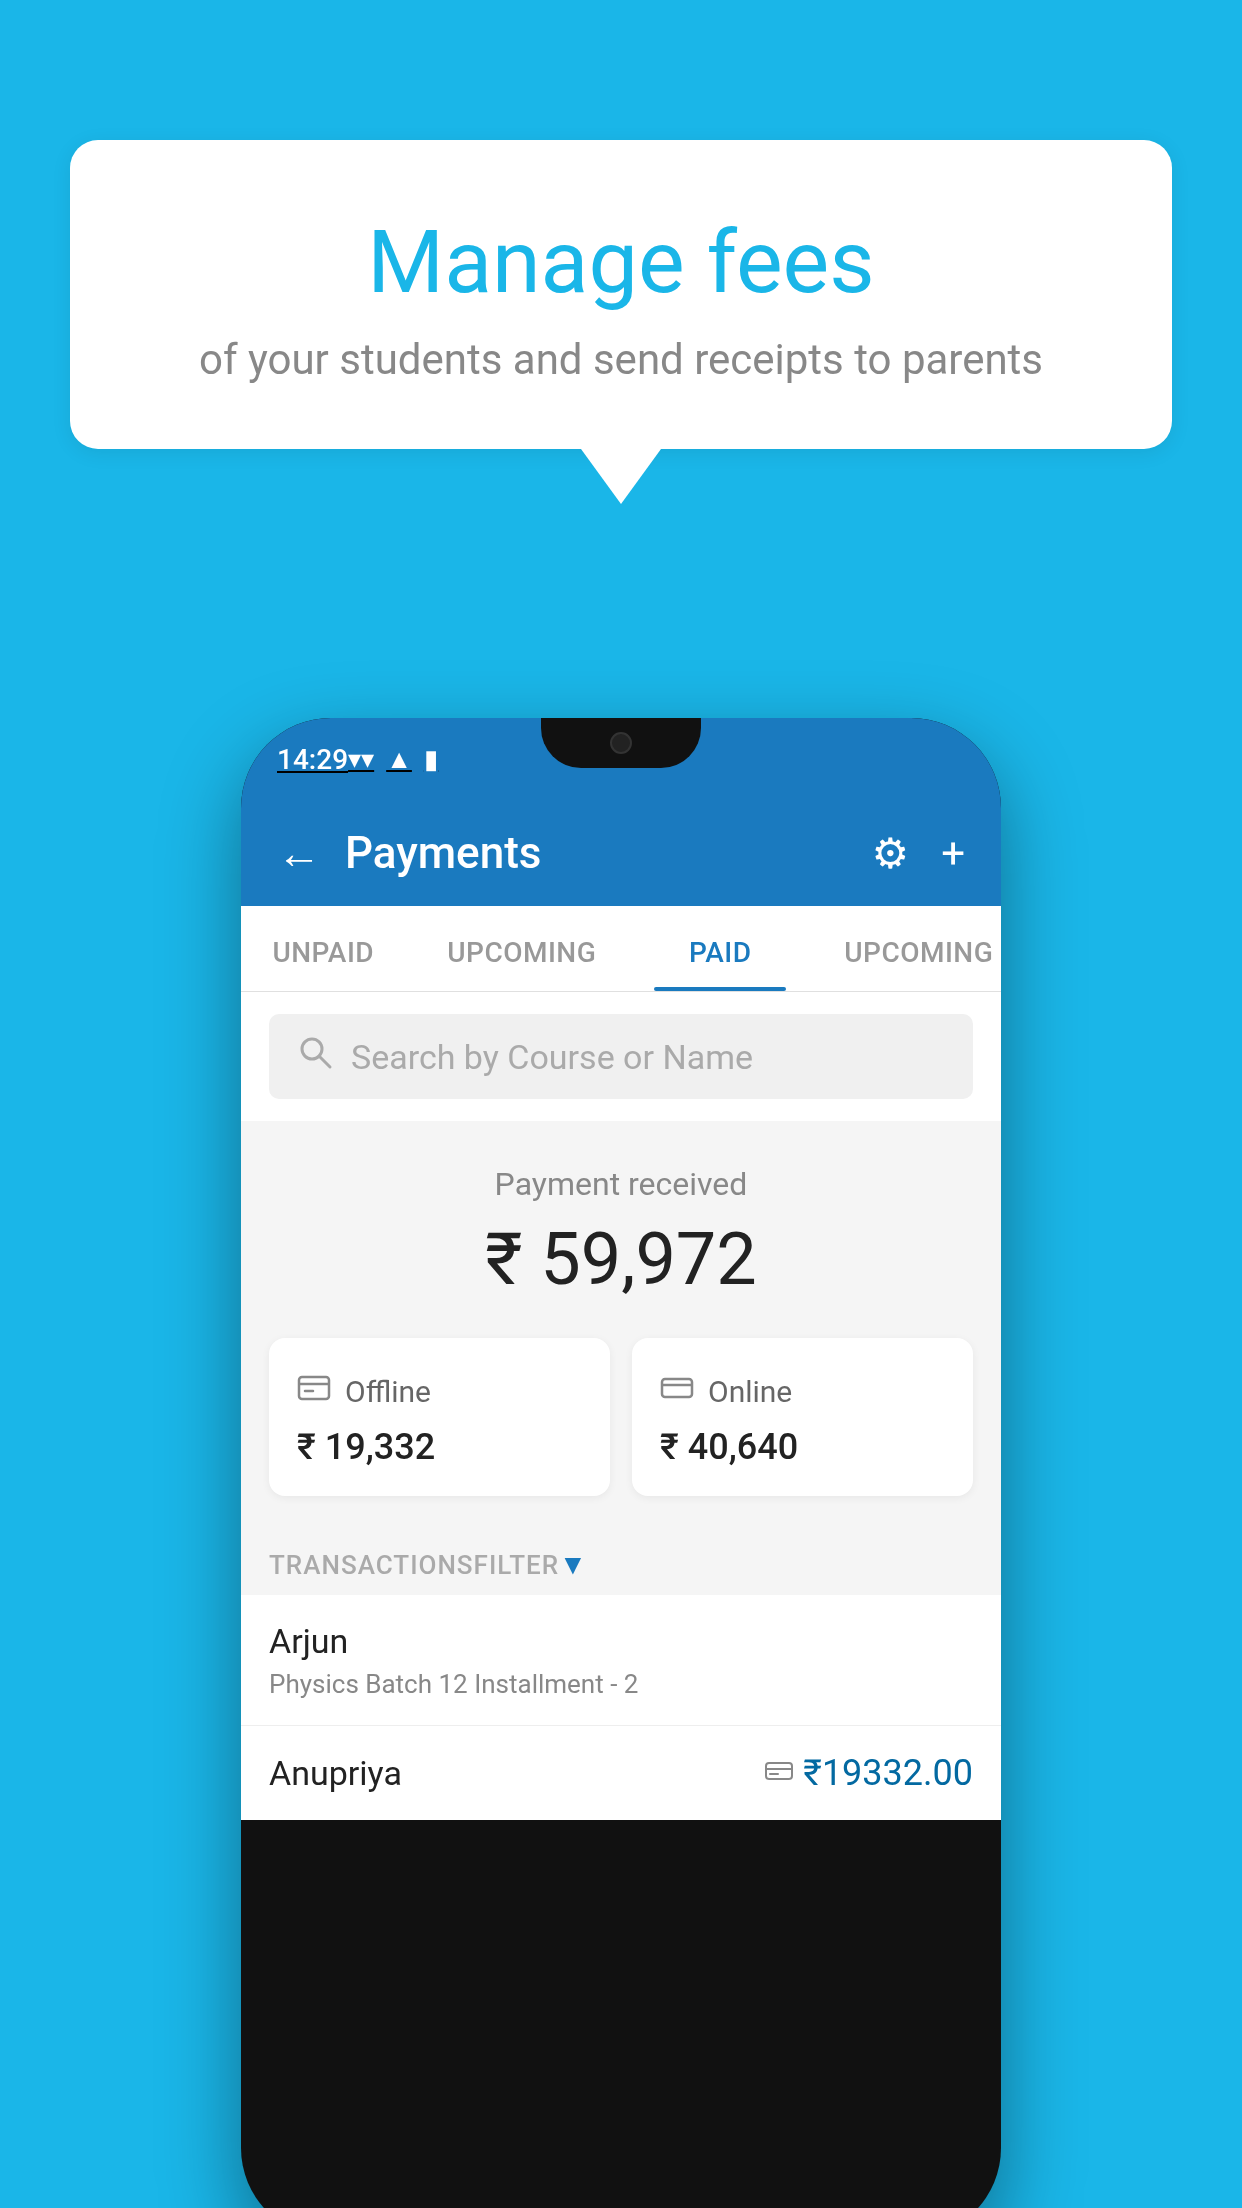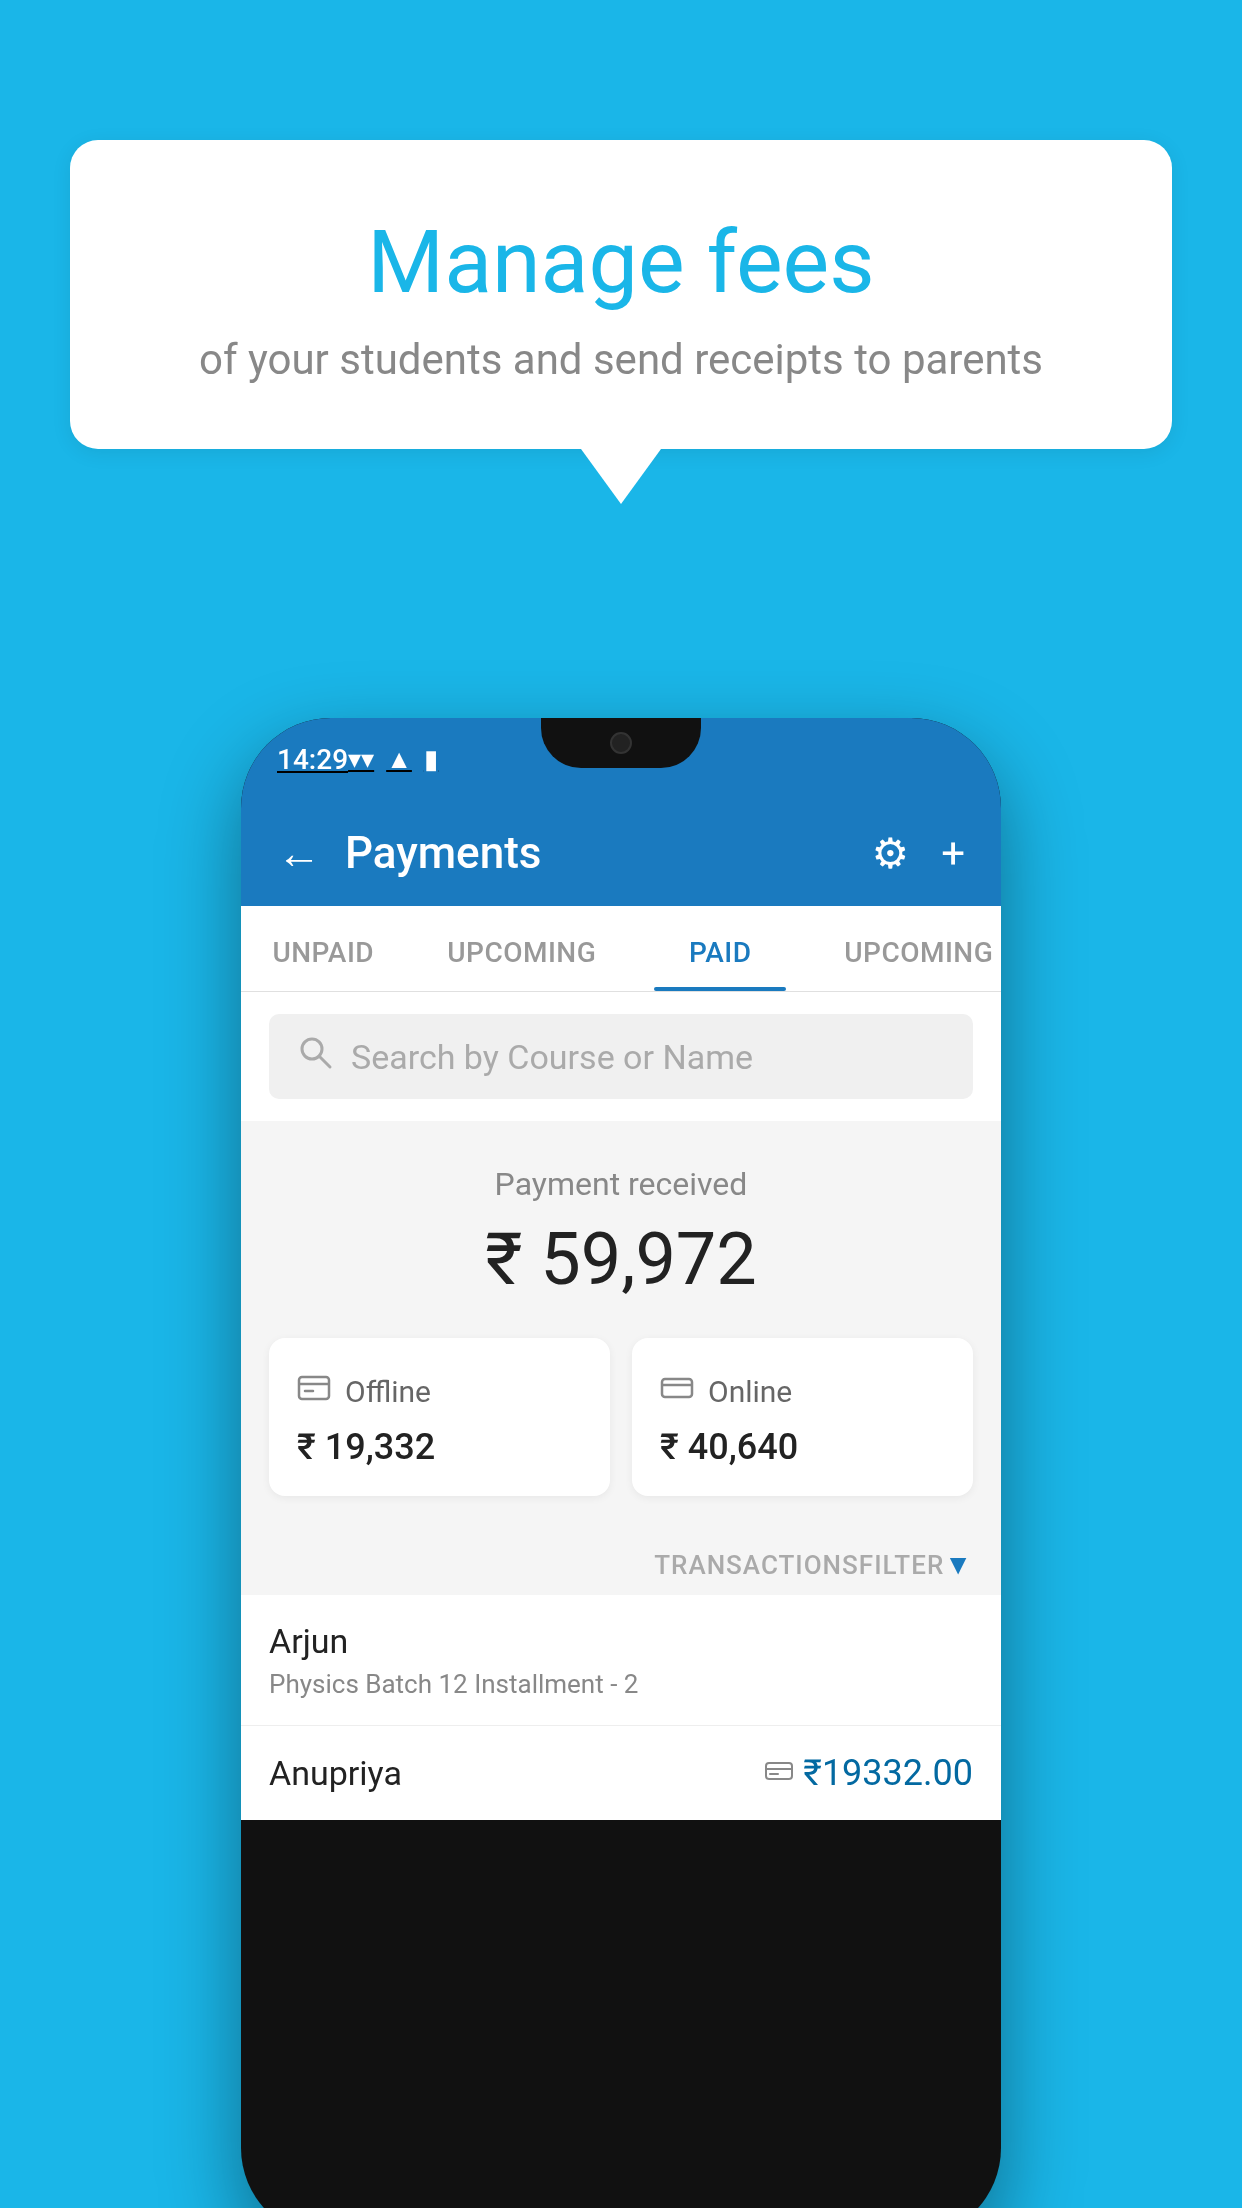--- a/index.html
+++ b/index.html
@@ -277,21 +277,21 @@
 
     .card-amount {
       color: #222;
       font-size: 36px;
       font-weight: 500;
     }
 
     
     .transactions-header {
       display: flex;
-      justify-content: flex-end;
+      justify-content: flex-start;
       align-items: center;
       background: #f5f5f5;
       padding: 20px 28px 14px;
     }
 
     .transactions-label {
       color: #aaa;
       font-size: 26px;
       font-weight: 500;
       letter-spacing: 1px;

